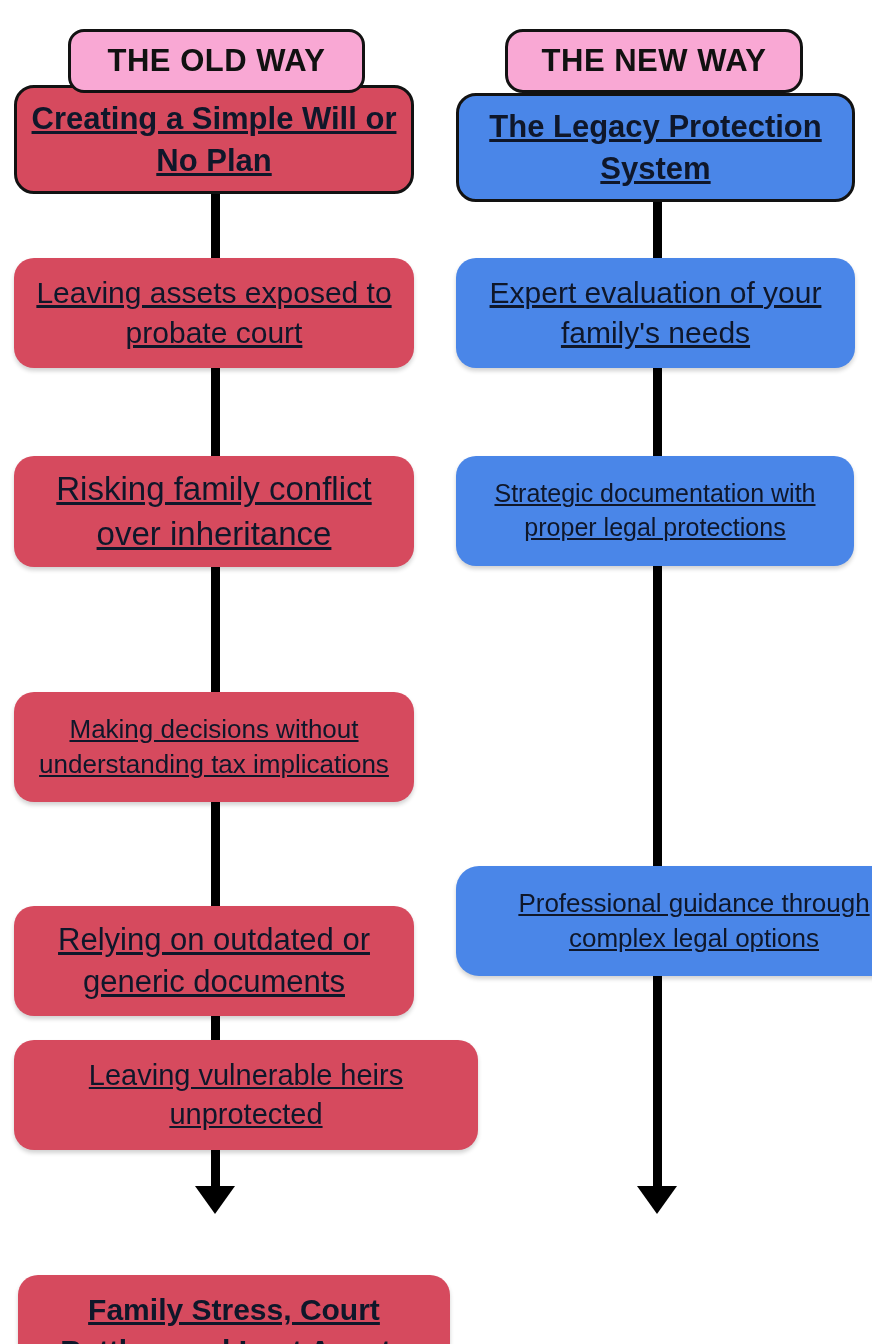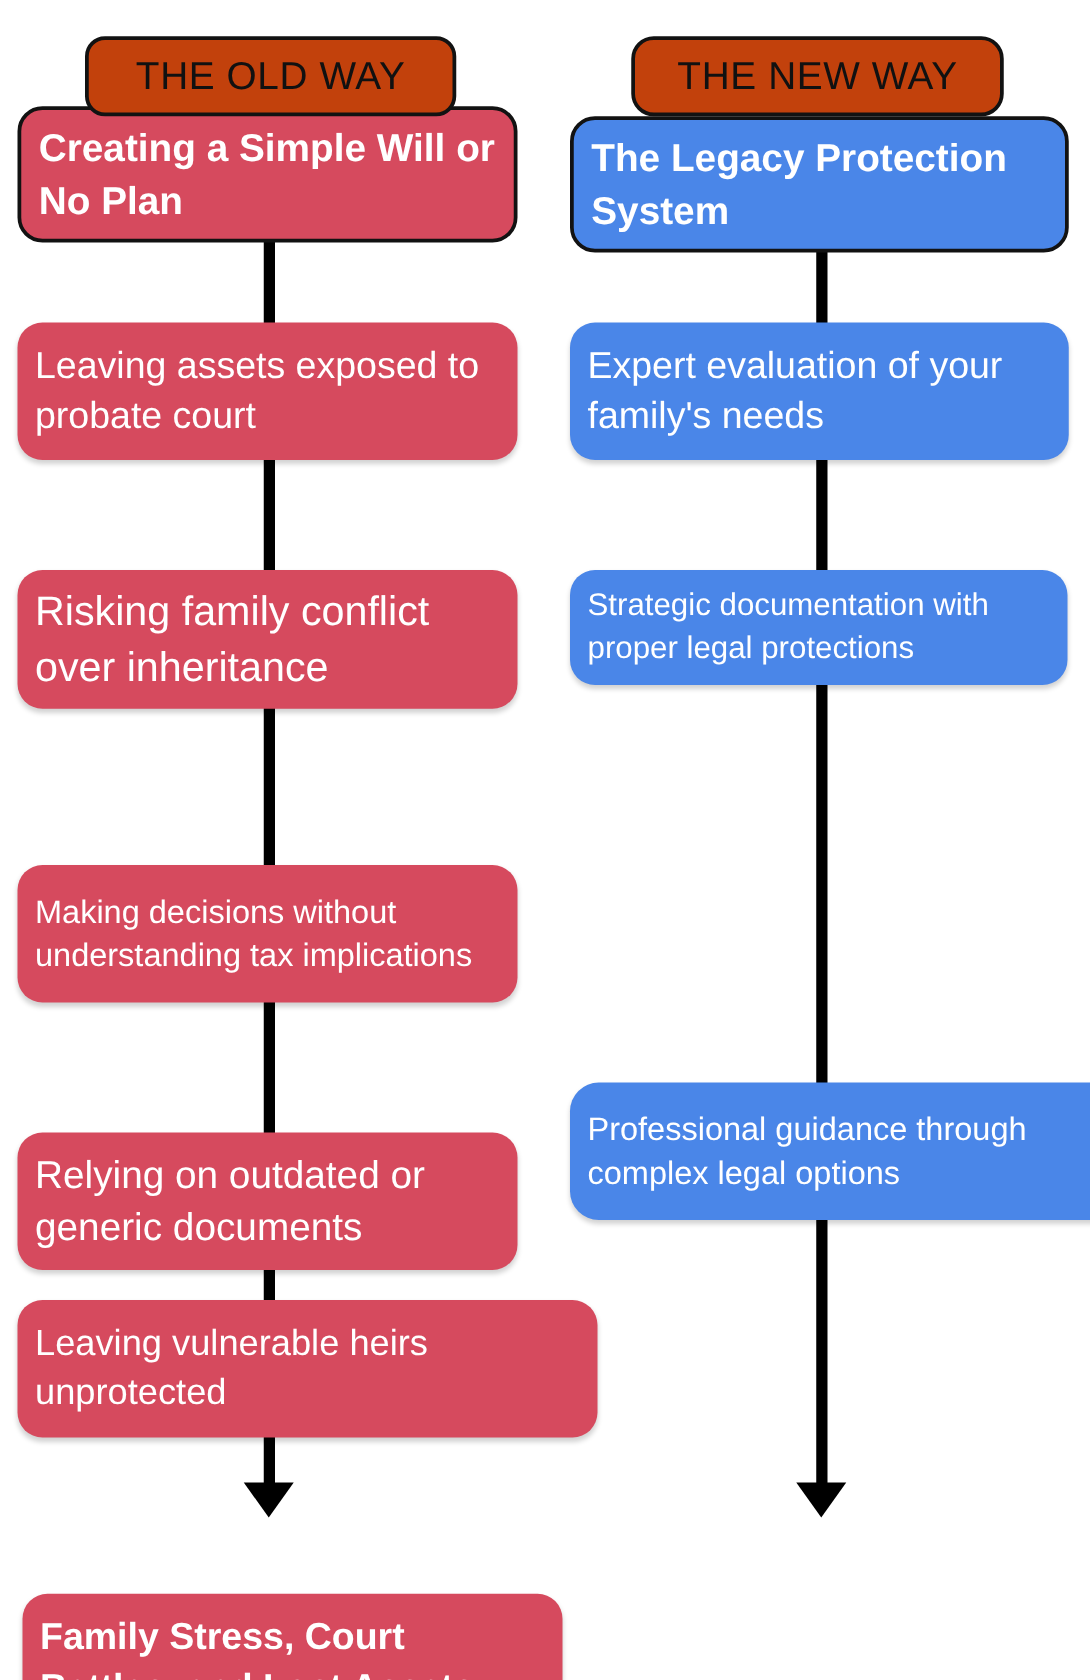--- a/index.html
+++ b/index.html
@@ -25,40 +25,42 @@
     border-right:20px solid transparent;
     border-top:28px solid #000000;
     z-index:1;
   }
   .arrowhead.left{left:195px;top:1186px;}
   .arrowhead.right{left:637px;top:1186px;}
   .box{
     position:absolute;
     z-index:2;
     border-radius:20px;
-    color:#ffffff;
+    color:#0f172a;
     display:flex;align-items:center;justify-content:center;
+    text-align:center;
     padding:6px 14px;
     box-sizing:border-box;
     line-height:1.35;
+    text-decoration:underline;
   }
   .red{background:#d64a5e;}
   .blue{background:#4a86e8;}
   .plain{box-shadow:0 3px 4px rgba(0,0,0,0.18);}
   .bordered{border:3px solid #121212;}
   .header-box{
     position:absolute;
     z-index:3;
-    background:#c2410c;
+    background:#f9a8d4;
     color:#111111;
     border:3px solid #121212;
     border-radius:16px;
     display:flex;align-items:center;justify-content:center;
     text-align:center;
-    font-weight:400;
+    font-weight:700;
     font-size:31px;
     letter-spacing:0.5px;
     box-sizing:border-box;
   }
   .bold{font-weight:700;}
   .fs25{font-size:25px;}
   .fs26{font-size:26px;}
   .fs29{font-size:29px;}
   .fs30{font-size:30px;}
   .fs31{font-size:31px;}
@@ -71,21 +73,21 @@
   .l-s1    {left:14px;top:456px;width:400px;height:111px;}
   .l-s2    {left:14px;top:652px;width:400px;height:110px;margin-top:40px;}
   .l-s3    {left:14px;top:906px;width:400px;height:110px;}
   .l-s4    {left:14px;top:1040px;width:464px;height:110px;}
   .l-res   {left:18px;top:1275px;width:432px;height:111px;}
 
   
   .r-header{left:505px;top:29px;width:298px;height:64px;border-radius:18px;}
   .r-intro {left:456px;top:93px;width:399px;height:109px;}
   .r-s0    {left:456px;top:258px;width:399px;height:110px;}
-  .r-s1    {left:456px;top:456px;width:398px;height:92px;}
+  .r-s1    {left:456px;top:456px;width:398px;height:110px;}
   .r-s2    {left:456px;top:866px;width:476px;height:110px;border-radius:23px;}
   .r-res   {left:460px;top:1212px;width:391px;height:111px;}
 </style>
 </head>
 <body>
 
 <div class="canvas">
 
   <div class="vline left"></div>
   <div class="vline right"></div>

